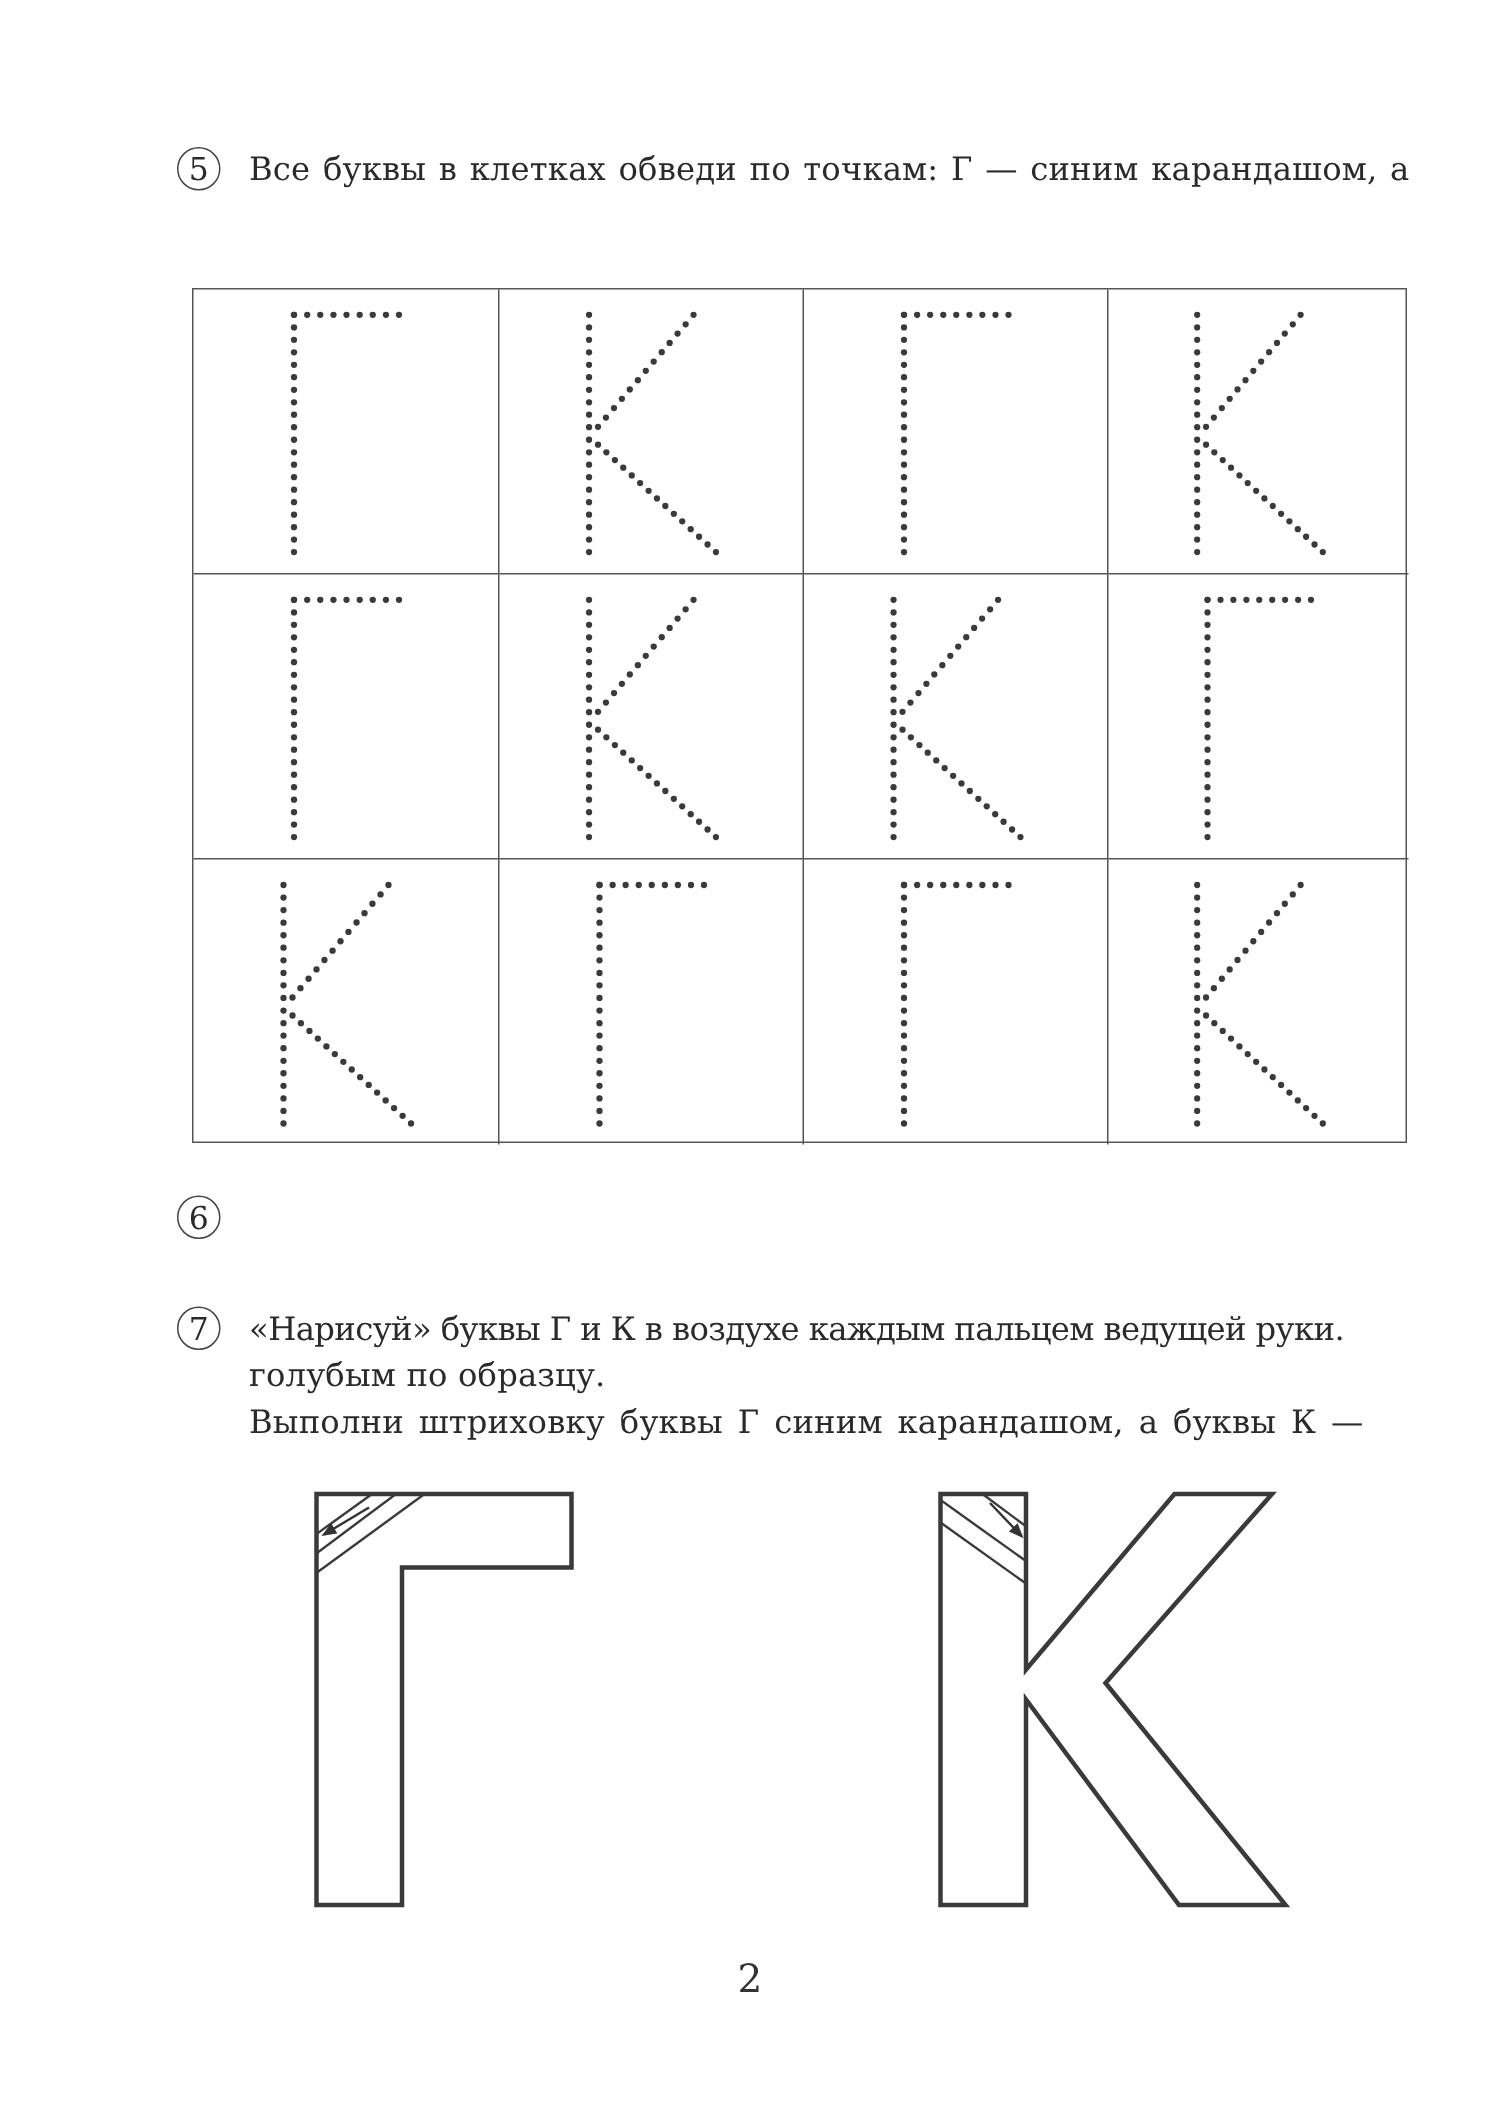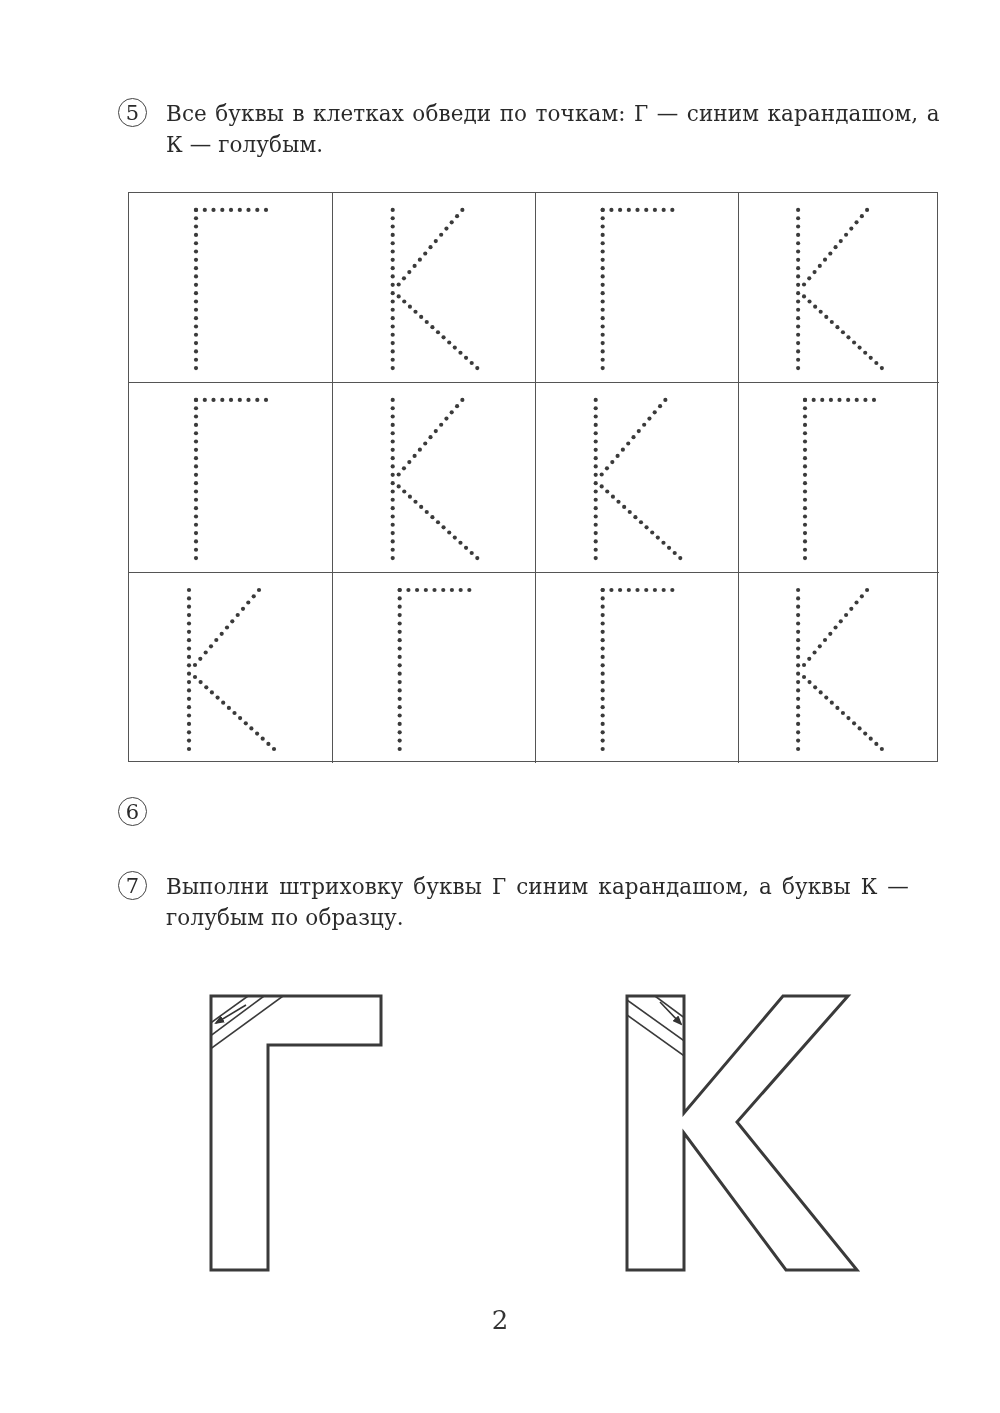--- a/index.html
+++ b/index.html
@@ -20,21 +20,20 @@
   .big-letters { position: absolute; left: 0; top: 0; width: 1000px; height: 1413px; pointer-events: none; }
   .page-number { position: absolute; left: 0; width: 1000px; top: 1305px; text-align: center; font-size: 26px; color: #333; }
 </style>
 </head>
 <body>
 
 <div class="task" style="top:98px;">
   <div class="num">5</div>
   <div class="text">
     <span class="line" style="word-spacing:1.5px;">Все буквы в клетках обведи по точкам: Г — синим карандашом, а</span>
-    <span class="line">К — голубым.</span>
   </div>
 </div>
 
 <div class="grid" id="grid">
     <div class="cell">
       <svg viewBox="0 0 203 190" preserveAspectRatio="none">
         <circle cx="67.0" cy="17.0" r="2.1" fill="#3a3a3a"></circle>
         <circle cx="67.0" cy="25.4" r="2.1" fill="#3a3a3a"></circle>
         <circle cx="67.0" cy="33.7" r="2.1" fill="#3a3a3a"></circle>
         <circle cx="67.0" cy="42.1" r="2.1" fill="#3a3a3a"></circle>
@@ -546,22 +545,23 @@
 
 <div class="task" style="top:797px;">
   <div class="num">6</div>
   <div class="text">
   </div>
 </div>
 
 <div class="task" style="top:871px;">
   <div class="num">7</div>
   <div class="text">
+    <span class="line" style="letter-spacing:-0.4px;">«Нарисуй» буквы Г и К в воздухе каждым пальцем ведущей руки.</span>
+    <span class="line">голубым по образцу.</span>
     <span class="line" style="word-spacing:3px;">Выполни штриховку буквы Г синим карандашом, а буквы К —</span>
-    <span class="line">голубым по образцу.</span>
   </div>
 </div>
 
 <svg class="big-letters" viewBox="0 0 1000 1413">
   <defs>
     <marker id="arrowhead" markerWidth="10" markerHeight="8" refX="8" refY="4" orient="auto" markerUnits="userSpaceOnUse">
       <path d="M0,0 L10,4 L0,8 Z" fill="#333"></path>
     </marker>
     <clipPath id="clipG">
         <polygon points="211,996 381,996 381,1045 268,1045 268,1270 211,1270"></polygon>

